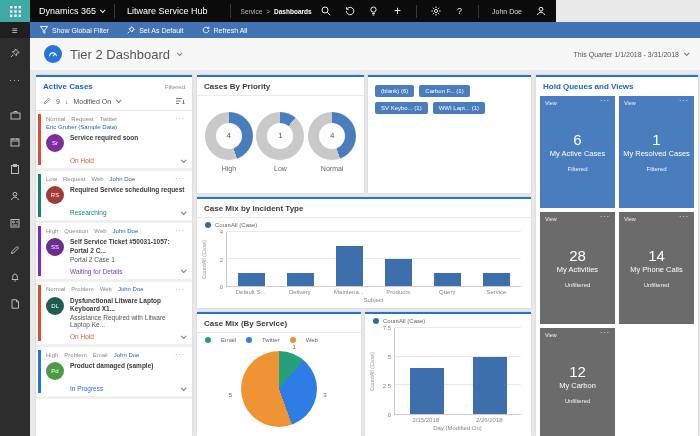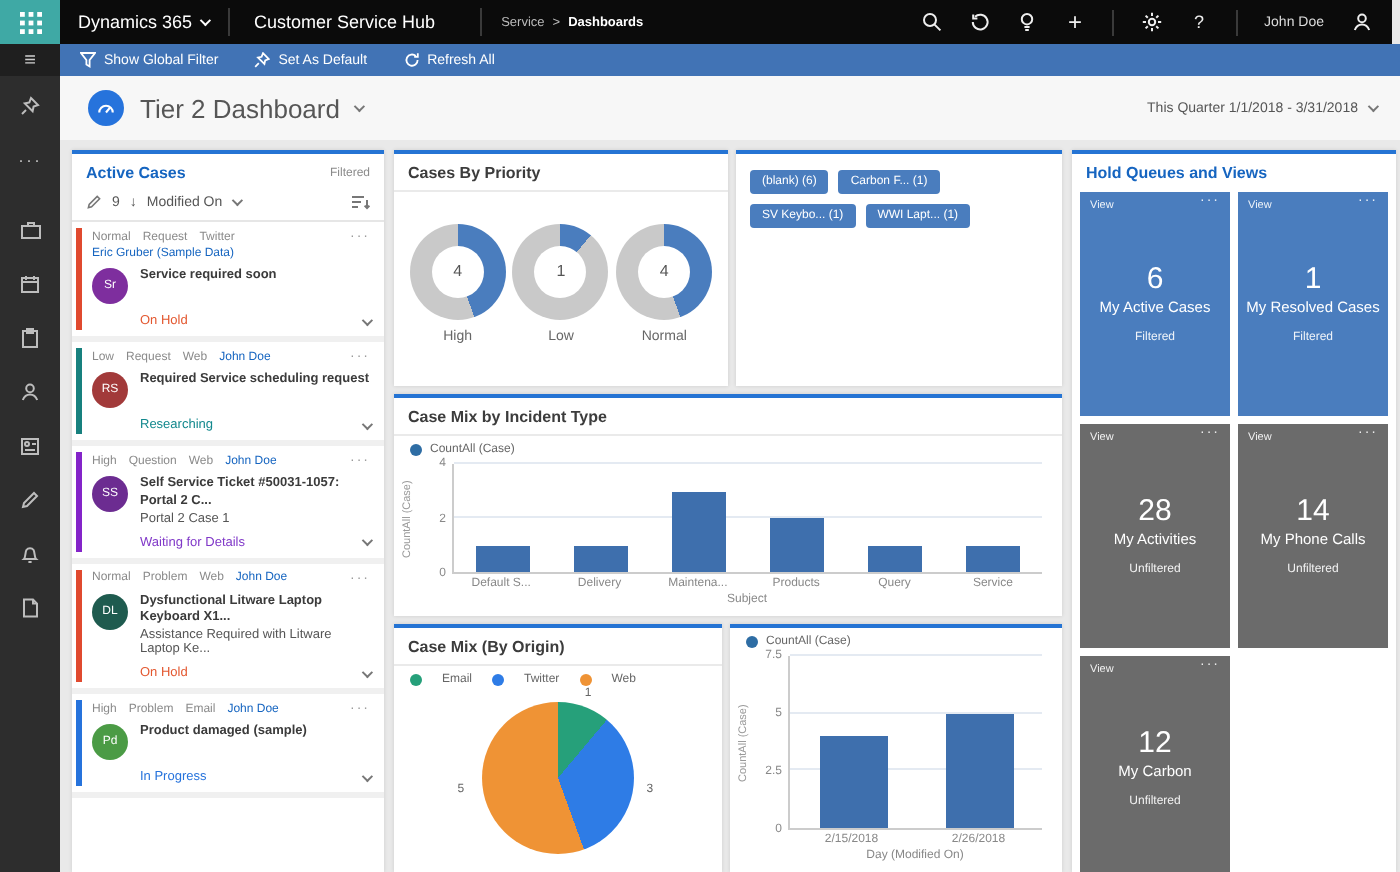--- a/index.html
+++ b/index.html
@@ -1,20 +1,20 @@
 <!DOCTYPE html>
 <html><head>
 <meta charset="utf-8">
 <style>
   * { box-sizing: border-box; margin: 0; padding: 0; }
   html,body { width:700px; height:436px; overflow:hidden; }
   body { font-family:"Liberation Sans", sans-serif; background:#E9E9E9; position:relative; color:#333; }
 
   
-  .topbar { position:absolute; left:0; top:0; width:696px; height:22px; background:#0B0B0B; display:flex; align-items:center; color:#fff; }
+  .topbar { position:absolute; left:0; top:0; width:556px; height:22px; background:#0B0B0B; display:flex; align-items:center; color:#fff; }
   .waffle { width:30px; height:22px; background:#3FA9A5; display:flex; align-items:center; justify-content:center; flex:0 0 auto; }
   .brand { font-size:9px; margin-left:9px; display:flex; align-items:center; gap:4px; }
   .appname { font-size:9px; margin:0 10px; padding:0 12px; border-left:1px solid #3a3a3a; height:14px; display:flex; align-items:center; }
   .crumb { font-size:6.5px; color:#bbb; display:flex; align-items:center; gap:4px; padding-left:10px; border-left:1px solid #3a3a3a; height:14px; }
   .crumb b { color:#fff; font-weight:bold; }
   .top-right { margin-left:auto; display:flex; align-items:center; gap:13px; padding-right:10px; }
   .tico { width:11px; height:11px; display:flex; align-items:center; justify-content:center; color:#eee; font-size:10px; }
   .tdiv { width:1px; height:13px; background:#3a3a3a; }
   .username { font-size:7px; color:#ddd; }
 
@@ -128,21 +128,21 @@
           <rect x="0" y="8.6" width="2.4" height="2.4"></rect>
           <rect x="4.3" y="8.6" width="2.4" height="2.4"></rect>
           <rect x="8.6" y="8.6" width="2.4" height="2.4"></rect>
         </g>
     </svg>
   </div>
   <div class="brand">
     <span>Dynamics 365</span>
     <span class="chev white"></span>
   </div>
-  <div class="appname">Customer Service Hub</div>
+  <div class="appname">Litware Service Hub</div>
   <div class="crumb">
     <span>Service</span>
     <span>&gt;</span>
     <b>Dashboards</b>
   </div>
   <div class="top-right">
     <span class="tico">
       <svg width="10" height="10" viewBox="0 0 10 10">
           <circle cx="4" cy="4" r="3" fill="none" stroke="#eee" stroke-width="1"></circle>
           <line x1="6.3" y1="6.3" x2="9.2" y2="9.2" stroke="#eee" stroke-width="1"></line>
@@ -506,21 +506,21 @@
             <div class="cat">Products</div>
             <div class="cat">Query</div>
             <div class="cat">Service</div>
           </div>
         <div class="xlab">Subject</div>
       </div>
     </div>
 
     <div class="midrow3">
       <div class="panel">
-        <div class="ptitle">Case Mix (By Origin)</div>
+        <div class="ptitle">Case Mix (By Service)</div>
         <div class="pie-legend">
           <span class="ldot" style="background: rgb(38, 160, 122);"></span>
           <span>Email</span>
           <span class="ldot" style="background: rgb(46, 124, 230);"></span>
           <span>Twitter</span>
           <span class="ldot" style="background: rgb(239, 147, 53);"></span>
           <span>Web</span>
         </div>
         <div class="pie-wrap">
           <div class="pie" style="background: conic-gradient(rgb(38, 160, 122) 0deg, rgb(38, 160, 122) 40deg, rgb(46, 124, 230) 40deg, rgb(46, 124, 230) 160deg, rgb(239, 147, 53) 160deg, rgb(239, 147, 53) 360deg);"></div>

